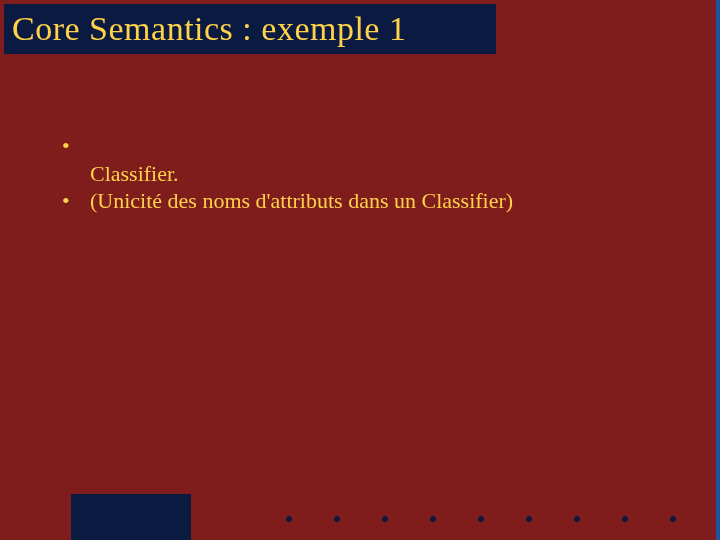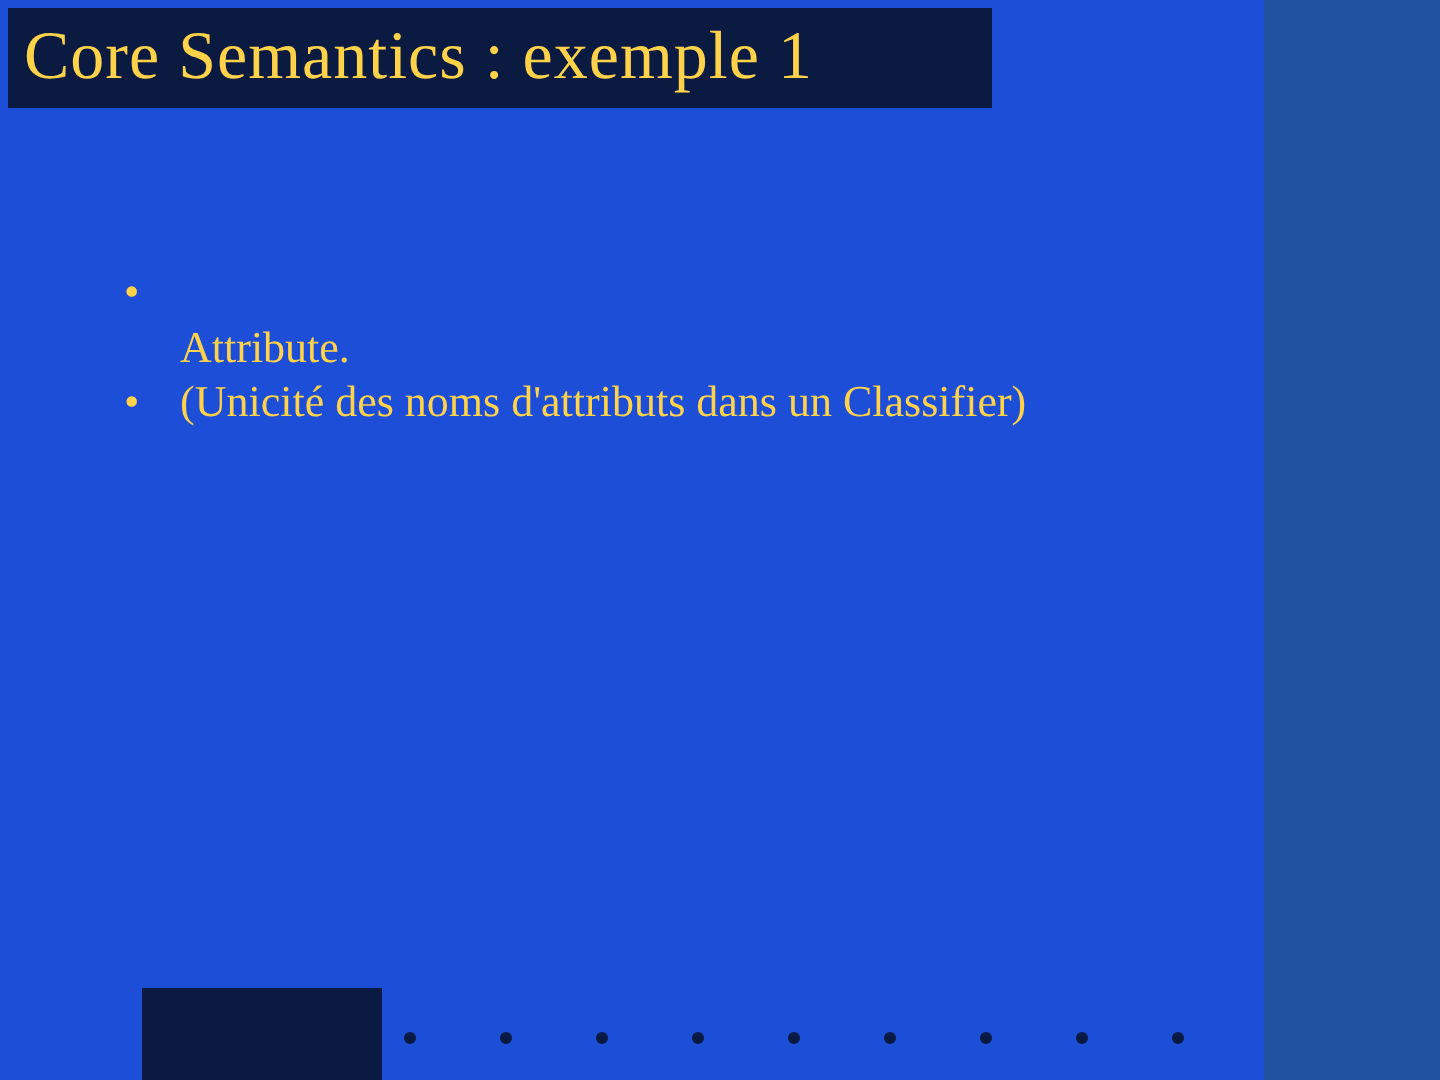--- a/index.html
+++ b/index.html
@@ -6,23 +6,23 @@
     margin: 0;
     padding: 0;
     width: 720px;
     height: 540px;
     overflow: hidden;
     background: #2050a0;
     font-family: "Times New Roman", Times, serif;
   }
   .slide {
     position: relative;
-    width: 632px;
+    width: 716px;
     height: 540px;
-    background: #1d4ed8;
+    background: #7f1d1d;
     color: #ffd24a;
   }
   .title-box {
     position: absolute;
     left: 4px;
     top: 4px;
     width: 492px;
     height: 50px;
     background: #0a1a40;
     display: flex;
@@ -101,21 +101,21 @@
 <div class="slide">
 
   <div class="title-box">
     <span class="title-text">Core Semantics : exemple 1</span>
   </div>
 
   <div class="body">
     <ul class="bullets">
       <li>
         <br>
-        <span>Attribute.</span>
+        <span>Classifier.</span>
       </li>
       <li>
         <span>(Unicité des noms d'attributs dans un Classifier)</span>
       </li>
     </ul>
 
   </div>
 
   <div class="footer-rect"></div>
 

